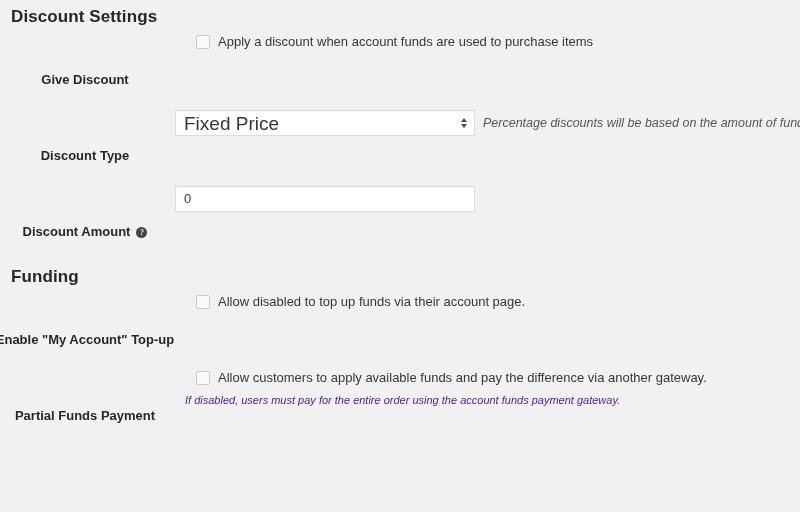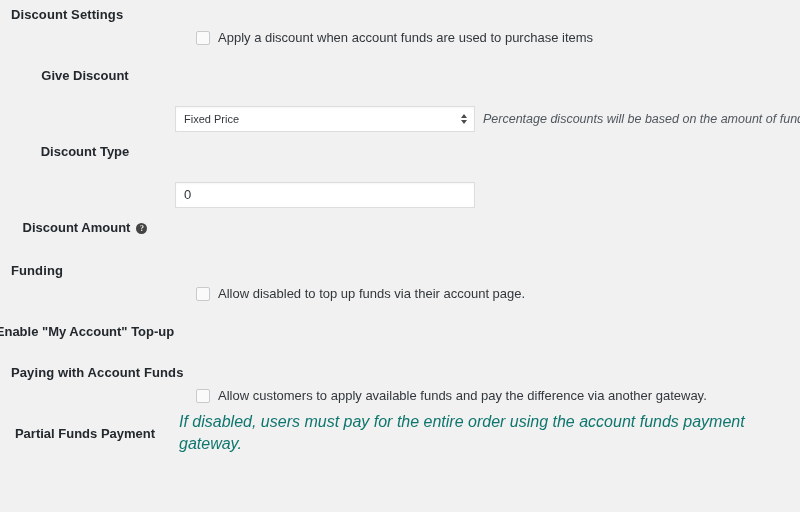--- a/index.html
+++ b/index.html
@@ -21,21 +21,21 @@
   .page {
     width: 800px;
     height: 512px;
     position: relative;
     box-sizing: border-box;
     padding: 0;
   }
 
   
   .section-heading {
-    font-size: 13px;
+    font-size: 17px;
     font-weight: bold;
     color: #23282d;
     margin: 0;
     padding: 0;
     line-height: 1;
     letter-spacing: 0.1px;
   }
 
   
   .form-table {
@@ -163,21 +163,21 @@
   .select-box {
     -webkit-appearance: none;
     appearance: none;
     width: 300px;
     height: 26px;
     box-sizing: border-box;
     border: 1px solid #ddd;
     background: #fff;
     padding: 2px 24px 2px 8px;
     font-family: "Liberation Sans", sans-serif;
-    font-size: 11px;
+    font-size: 19px;
     color: #32373c;
     border-radius: 0;
     box-shadow: 0 1px 2px rgba(0,0,0,0.04) inset;
     outline: none;
     cursor: pointer;
   }
   .select-arrows {
     position: absolute;
     right: 7px;
     top: 50%;
@@ -208,23 +208,23 @@
     white-space: nowrap;
     line-height: 26px;
     margin-left: 8px;
   }
   .row-flex {
     display: flex;
     align-items: flex-start;
   }
   .hint-block {
     font-style: italic;
-    font-size: 16px;
-    color: #0f766e;
-    margin: 7px 0 0 4px;
+    font-size: 11px;
+    color: #4c1d95;
+    margin: 7px 0 0 10px;
     line-height: 1.4;
   }
 
   
   .button-primary {
     display: inline-block;
     background: #0073aa;
     border: 1px solid #006799;
     border-radius: 3px;
     color: #fff;
@@ -323,23 +323,20 @@
             <input type="checkbox" class="cb" id="cb-topup" style="">
             <label class="cb-label" for="cb-topup">Allow disabled to top up funds via their account page.</label>
           </div>
         </td>
       </tr>
 
 
     </tbody>
   </table>
 
-  <div class="heading-block-3">
-    <h2 class="section-heading">Paying with Account Funds</h2>
-  </div>
 
   <table class="form-table">
     <tbody>
       <tr>
         <th>
           <div class="th-inner">
             <span class="label-text">Partial Funds Payment</span>
           </div>
         </th>
         <td>

